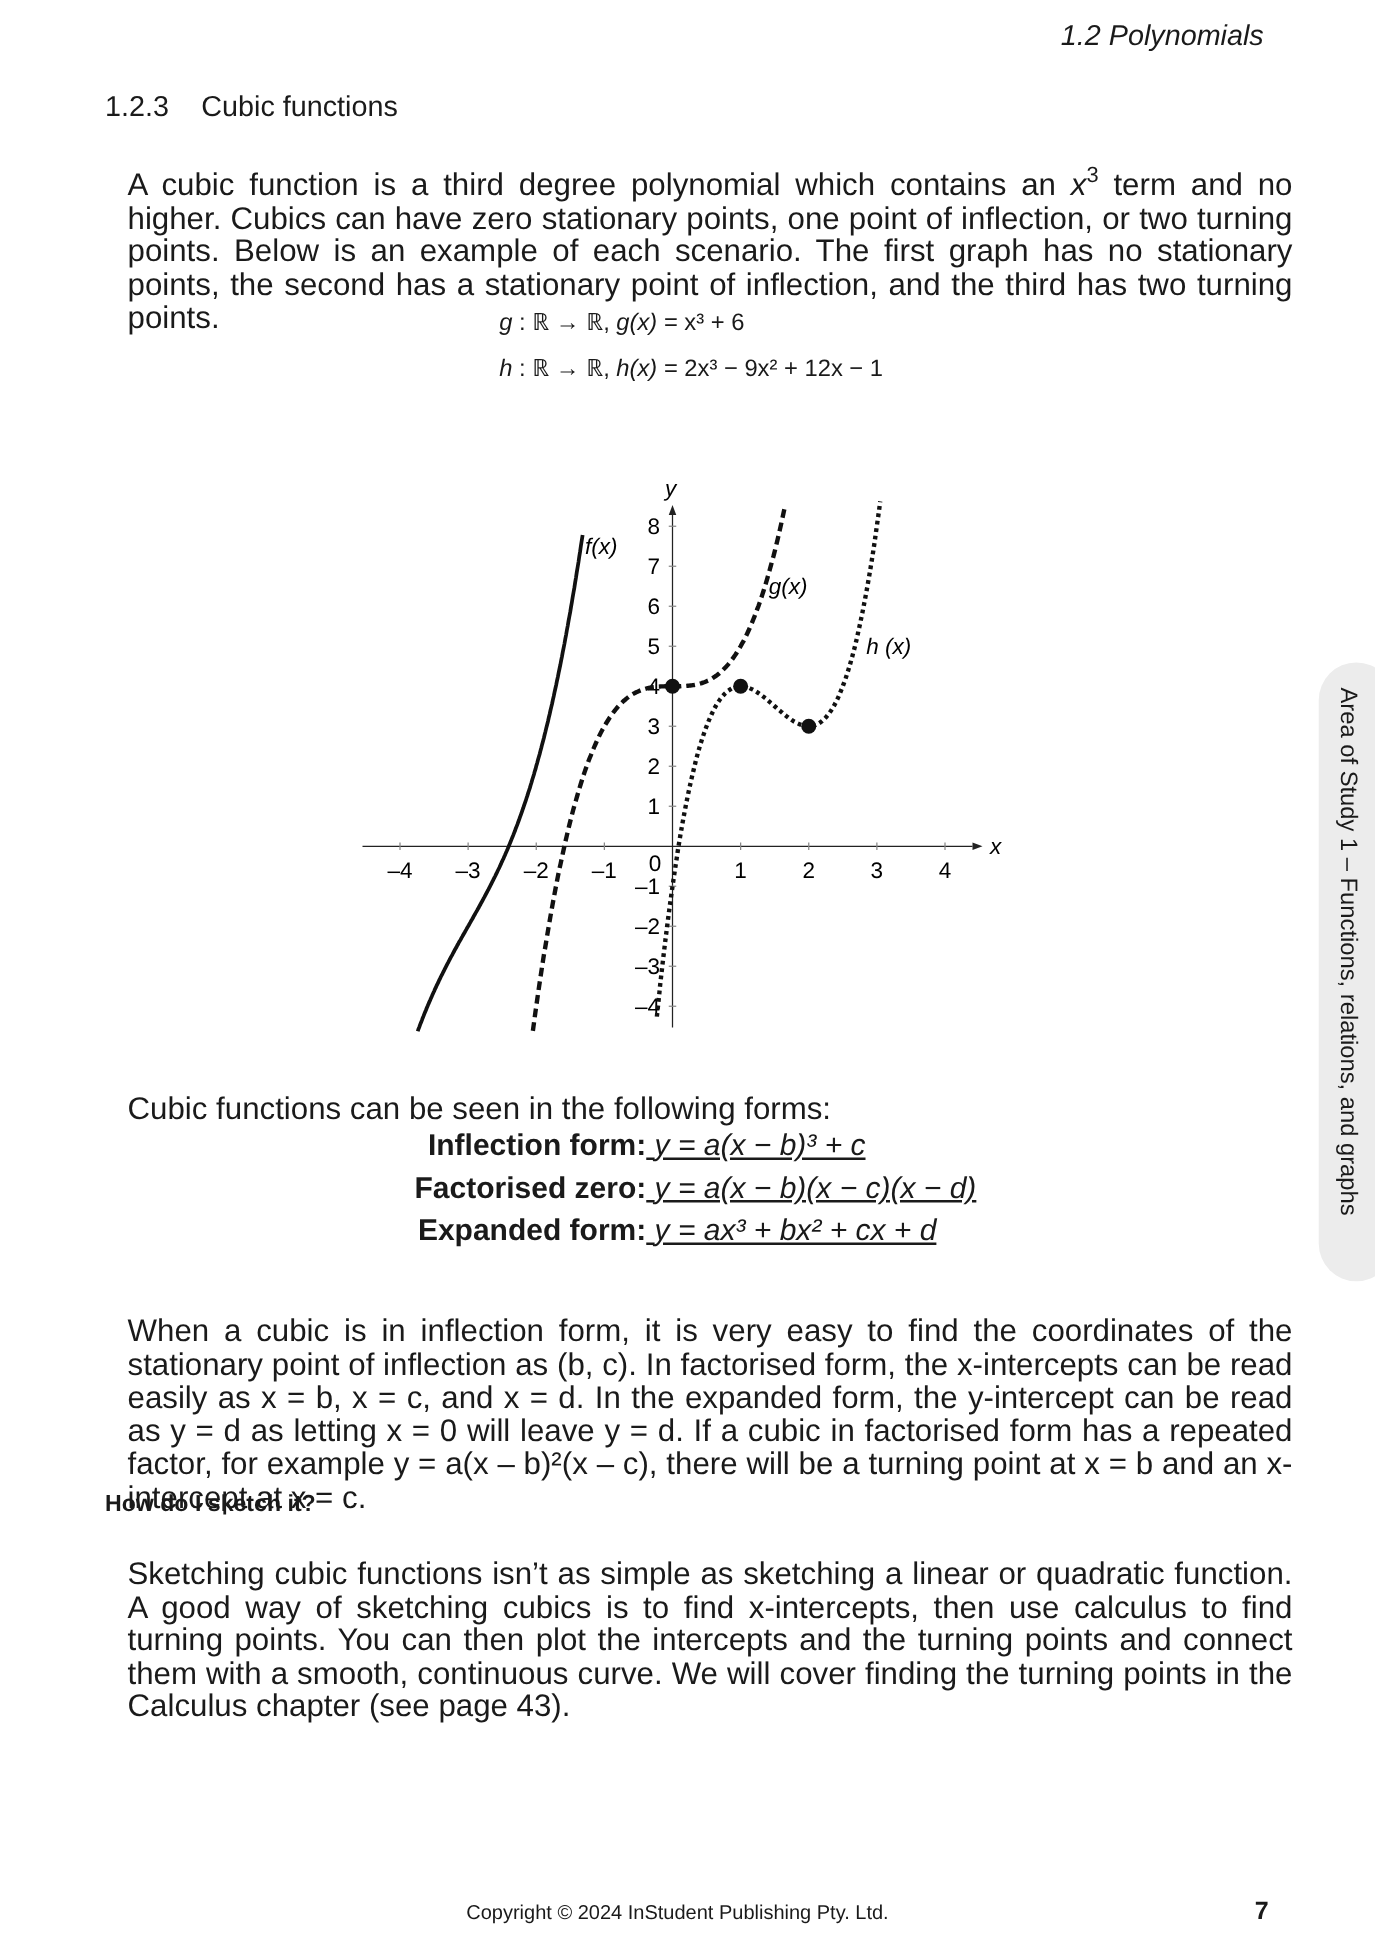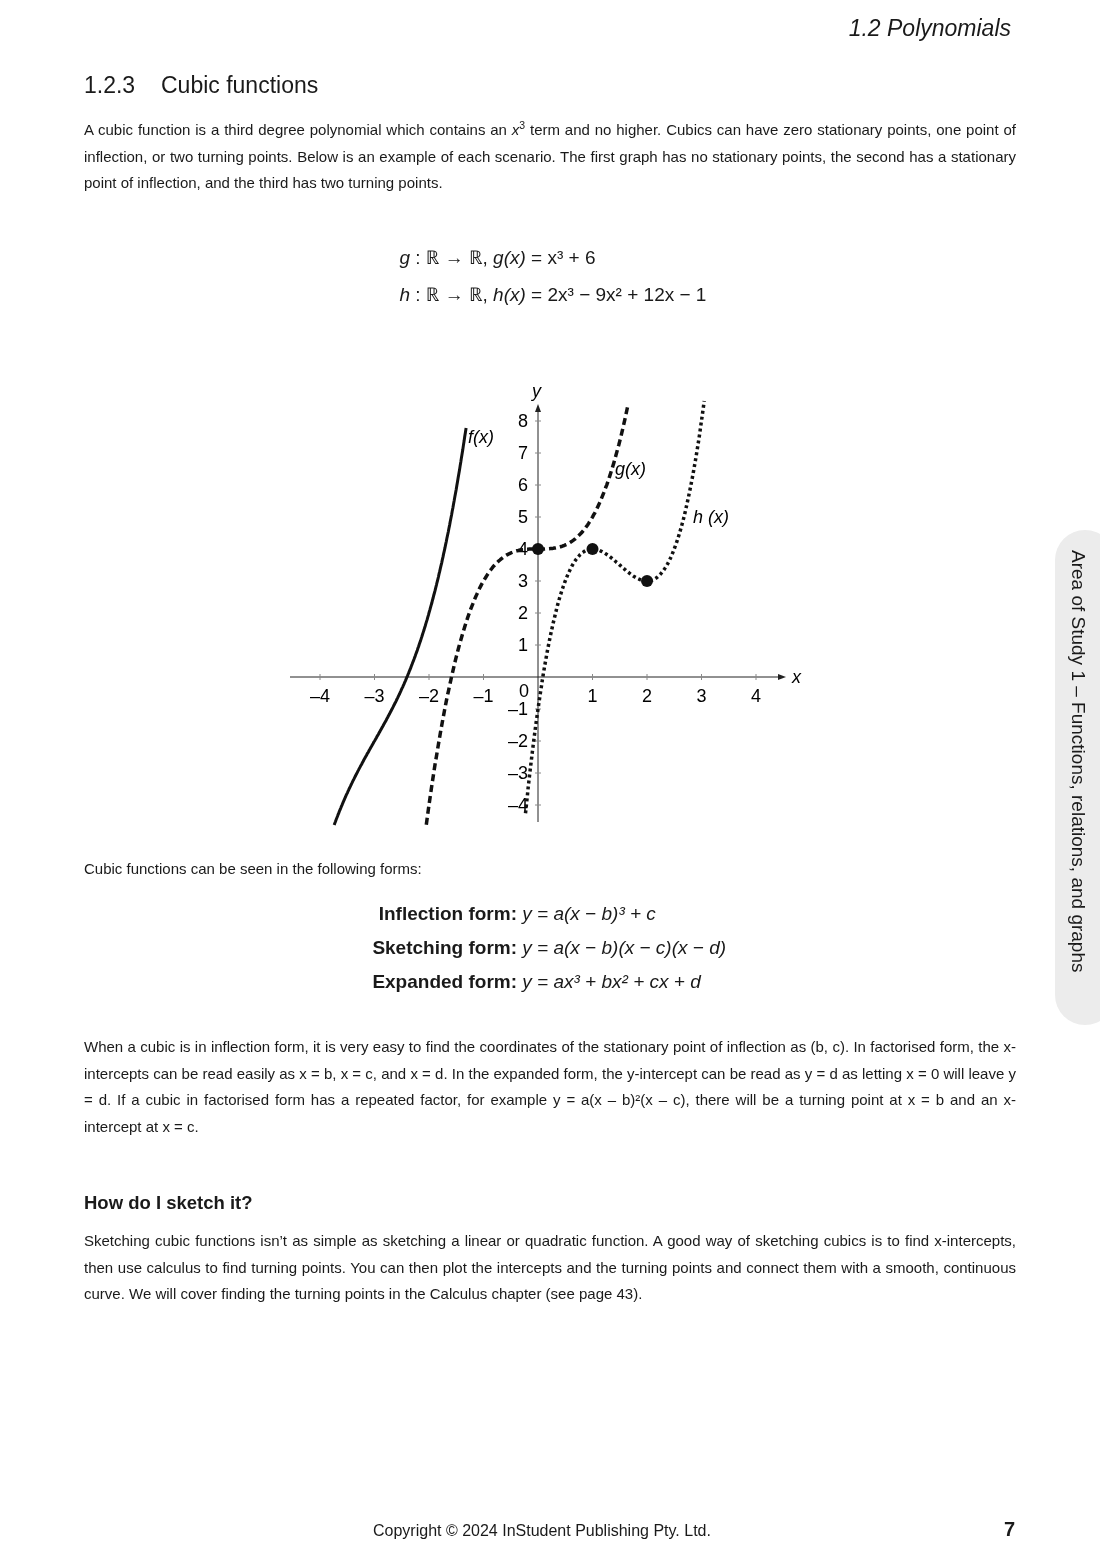--- a/index.html
+++ b/index.html
@@ -1,33 +1,33 @@
 <!DOCTYPE html>
 <html><head>
 <meta charset="utf-8">
 <style>
   html, body { margin: 0; padding: 0; background: #ffffff; }
   body { width: 1100px; height: 1556px; position: relative; overflow: hidden;
          font-family: "Liberation Sans", sans-serif; color: #1a1a1a; }
   .running-head { position: absolute; right: 89px; top: 15px; font-size: 23px; font-style: italic; }
   .section-title { position: absolute; left: 84px; top: 72px; font-size: 23px; font-weight: normal; margin: 0; }
   .section-title .num { display: inline-block; width: 77px; }
-  .para { position: absolute; left: 84px; width: 932px; font-size: 15px; line-height: 26.5px;
-          text-align: justify; margin: 0; }
+  .para { position: absolute; left: 84px; width: 932px; font-size: 25px; line-height: 26.5px;
+          text-align: justify; margin: 18px; }
   .p1 { top: 117px; }
   .p2 { top: 856px; }
   .p3 { top: 1034px; }
   .p4 { top: 1228px; }
   .subhead { position: absolute; left: 84px; top: 1192px; font-size: 18.5px; font-weight: bold; margin: 0; }
   i, .it { font-style: italic; }
   sup { font-size: 0.7em; vertical-align: 0.6em; line-height: 0; }
   .defs { position: absolute; left: 360px; top: 244px; font-size: 19px; }
   .def-row { height: 37px; white-space: nowrap; }
   .def-row .lhs { display: inline-block; width: 50px; text-align: right; }
-  .forms { position: absolute; left: 300px; top: 903px; width: 500px; font-size: 19px; }
+  .forms { position: absolute; left: 300px; top: 903px; width: 500px; font-size: 24px; text-decoration: underline; }
   .form-row { height: 34px; white-space: nowrap; }
   .form-row .lab { display: inline-block; width: 217px; text-align: right; font-weight: bold; }
   .graph { position: absolute; left: 280px; top: 370px; }
   .side-tab { position: absolute; left: 1055px; top: 530px; width: 60px; height: 495px;
               background: #ececec; border-radius: 30px; }
   .side-tab span { position: absolute; left: 12px; top: 20px; writing-mode: vertical-rl;
                    font-size: 19px; white-space: nowrap; }
   .copyright { position: absolute; left: 373px; top: 1522px; font-size: 16px; }
   .page-num { position: absolute; right: 85px; top: 1518px; font-size: 20px; font-weight: bold; }
 </style>
@@ -101,21 +101,21 @@
     <text x="413" y="153" font-size="18" font-style="italic" font-family="Liberation Sans, sans-serif">h (x)</text>
     <circle cx="258" cy="179" r="6" fill="#111"></circle>
     <circle cx="312.5" cy="179" r="6" fill="#111"></circle>
     <circle cx="367" cy="211" r="6" fill="#111"></circle>
   </svg>
 
 <p class="para p2">Cubic functions can be seen in the following forms:</p>
 
 <div class="forms">
   <div class="form-row"><span class="lab">Inflection form:</span> <span class="it">y = a(x − b)³ + c</span></div>
-  <div class="form-row"><span class="lab">Sketching form:</span> <span class="it">y = a(x − b)(x − c)(x − d)</span></div>
+  <div class="form-row"><span class="lab">Factorised zero:</span> <span class="it">y = a(x − b)(x − c)(x − d)</span></div>
   <div class="form-row"><span class="lab">Expanded form:</span> <span class="it">y = ax³ + bx² + cx + d</span></div>
 </div>
 
 <p class="para p3">When a cubic is in inflection form, it is very easy to find the coordinates of the stationary point of inflection as (b, c). In factorised form, the x-intercepts can be read easily as x = b, x = c, and x = d. In the expanded form, the y-intercept can be read as y = d as letting x = 0 will leave y = d. If a cubic in factorised form has a repeated factor, for example y = a(x – b)²(x – c), there will be a turning point at x = b and an x-intercept at x = c.</p>
 
 <h3 class="subhead">How do I sketch it?</h3>
 <p class="para p4">Sketching cubic functions isn’t as simple as sketching a linear or quadratic function. A good way of sketching cubics is to find x-intercepts, then use calculus to find turning points. You can then plot the intercepts and the turning points and connect them with a smooth, continuous curve.  We will cover finding the turning points in the Calculus chapter (see page 43).</p>
 
 <div class="side-tab">
     <span>Area of Study 1  –  Functions, relations, and graphs</span>

